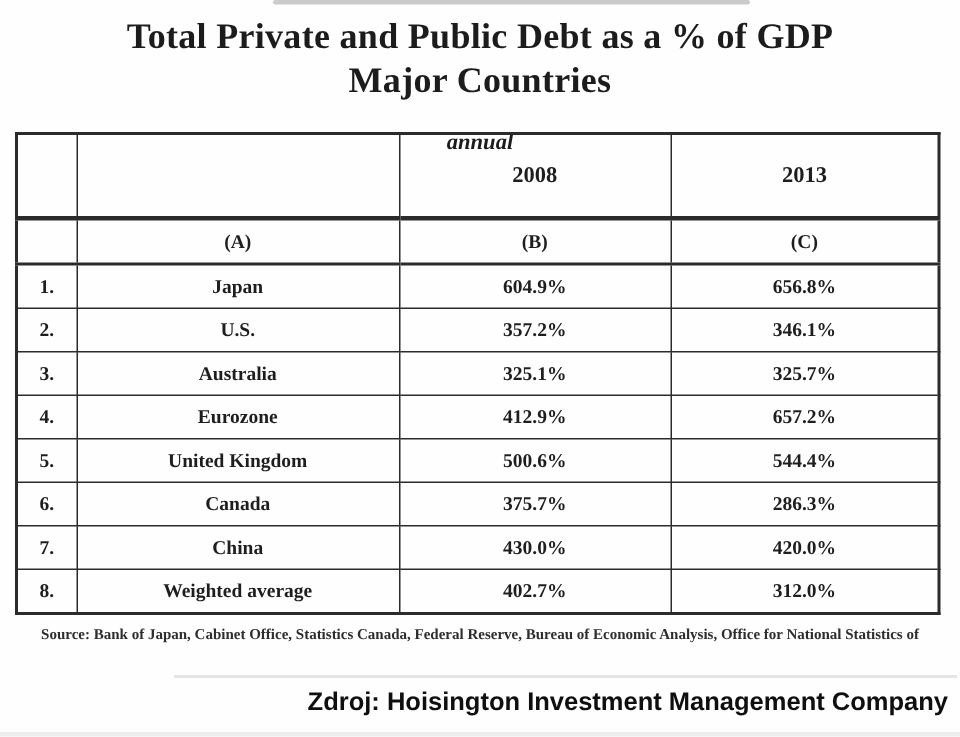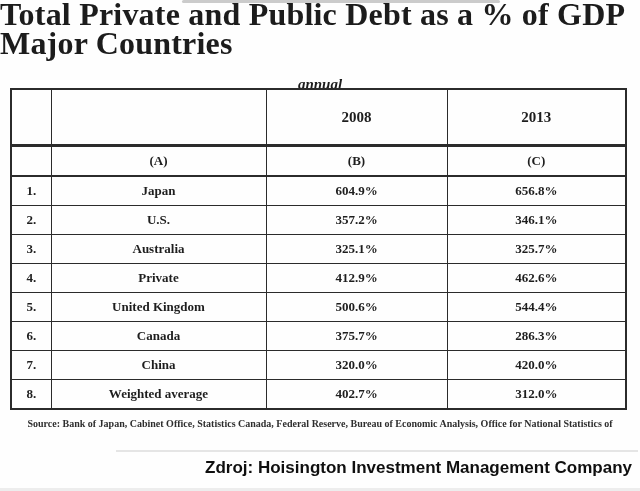--- a/index.html
+++ b/index.html
@@ -16,22 +16,22 @@
   .top-artifact {
     position: absolute; left: 182px; top: 0; width: 318px; height: 3px;
     background: rgba(110,110,110,.35); border-radius: 2px;
   }
   .pre-credit-artifact {
     position: absolute; left: 116px; top: 450px; width: 522px; height: 2px;
     background: rgba(140,140,140,.22);
   }
 
   .title {
-    margin-top: 0; text-align: left;
-    font-weight: bold; font-size: 32px; line-height: 29px;
+    margin-top: 11px; text-align: center;
+    font-weight: bold; font-size: 24px; line-height: 29px;
     letter-spacing: .2px; color: #1c1c1c;
   }
   .subtitle {
     text-align: center; font-weight: bold; font-style: italic;
     font-size: 15px; line-height: 18px; margin-top: 17px; color: #1c1c1c;
   }
 
   table.debt {
     position: absolute; left: 10px; top: 88px; width: 615px;
     border-collapse: collapse; table-layout: fixed;
@@ -108,40 +108,40 @@
         <td>346.1%</td>
       </tr>
       <tr class="datarow">
         <td>3.</td>
         <td>Australia</td>
         <td>325.1%</td>
         <td>325.7%</td>
       </tr>
       <tr class="datarow">
         <td>4.</td>
-        <td>Private</td>
+        <td>Eurozone</td>
         <td>412.9%</td>
-        <td>462.6%</td>
+        <td>657.2%</td>
       </tr>
       <tr class="datarow">
         <td>5.</td>
         <td>United Kingdom</td>
         <td>500.6%</td>
         <td>544.4%</td>
       </tr>
       <tr class="datarow">
         <td>6.</td>
         <td>Canada</td>
         <td>375.7%</td>
         <td>286.3%</td>
       </tr>
       <tr class="datarow">
         <td>7.</td>
         <td>China</td>
-        <td>320.0%</td>
+        <td>430.0%</td>
         <td>420.0%</td>
       </tr>
       <tr class="datarow">
         <td>8.</td>
         <td>Weighted average</td>
         <td>402.7%</td>
         <td>312.0%</td>
       </tr>
     </tbody>
   </table>

